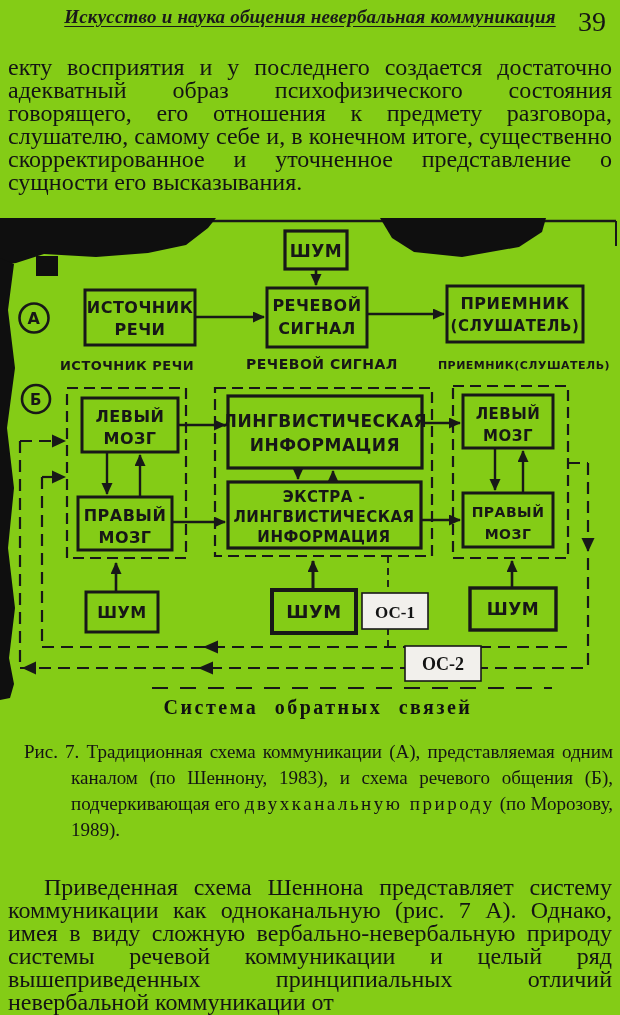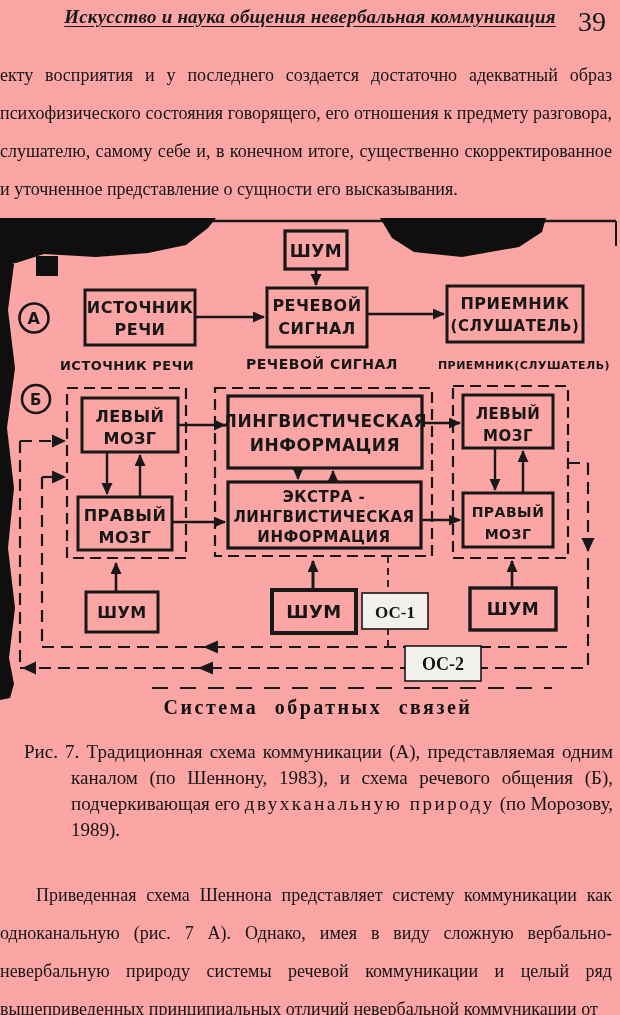--- a/index.html
+++ b/index.html
@@ -1,36 +1,36 @@
 <!DOCTYPE html>
 <html><head>
 <meta charset="utf-8">
 <style>
   html,body{margin:0;padding:0;}
   .page{
     position:relative; width:620px; height:1015px;
-    background:#fca5a5; color:#181818;
+    background:#84cc16; color:#181818;
     font-family:"Liberation Serif", serif;
     overflow:hidden;
   }
   
   .header{position:absolute; top:6px; left:0; width:620px; text-align:center;}
   .header-title{
     display:inline-block; font-style:italic; font-weight:bold; font-size:19px;
     text-decoration:underline; text-underline-offset:3px; letter-spacing:.2px;
     color:#1a1a1a;
   }
   .pageno{
     position:absolute; top:0px; right:14px; font-size:28px; font-weight:normal;
     font-style:normal; color:#151515;margin-left:14px;
   }
   
   .para{
-    position:absolute; left:0; right:8px;
-    font-size:18px; line-height:38px; text-align:justify; color:#141414;
+    position:absolute; left:8px; right:8px;
+    font-size:24px; line-height:23px; text-align:justify; color:#141414;
   }
   .p1{top:56px;}
   .p2{top:876px; text-indent:36px;}
   
   .figure{position:absolute; left:0; top:218px; width:620px; height:505px;}
   .figure svg{position:absolute; left:0; top:0;}
   .dg{font-family:"DejaVu Sans", sans-serif; font-weight:bold; fill:#171717; letter-spacing:.5px;}
   .os{font-family:"Liberation Serif", serif; font-weight:bold; fill:#131313;}
   .fig-sys-caption{font-family:"Liberation Serif", serif; font-weight:bold; fill:#111;
     letter-spacing:2.5px; word-spacing:9px;}

